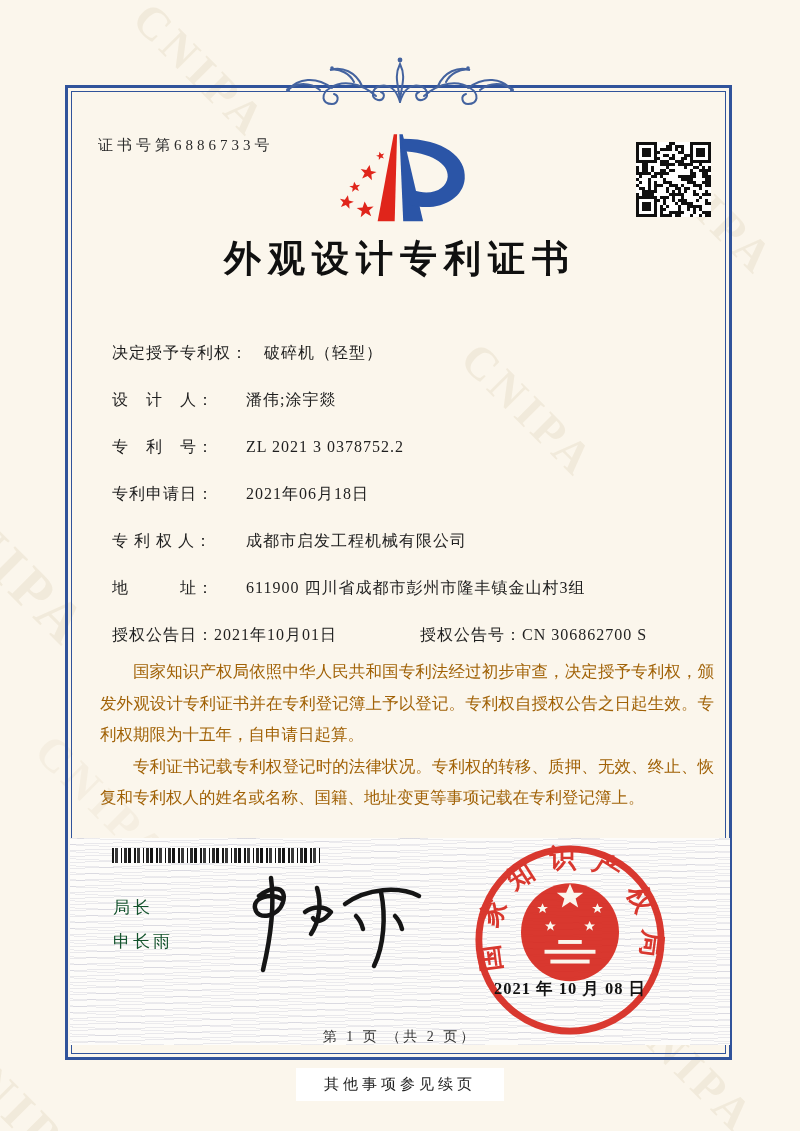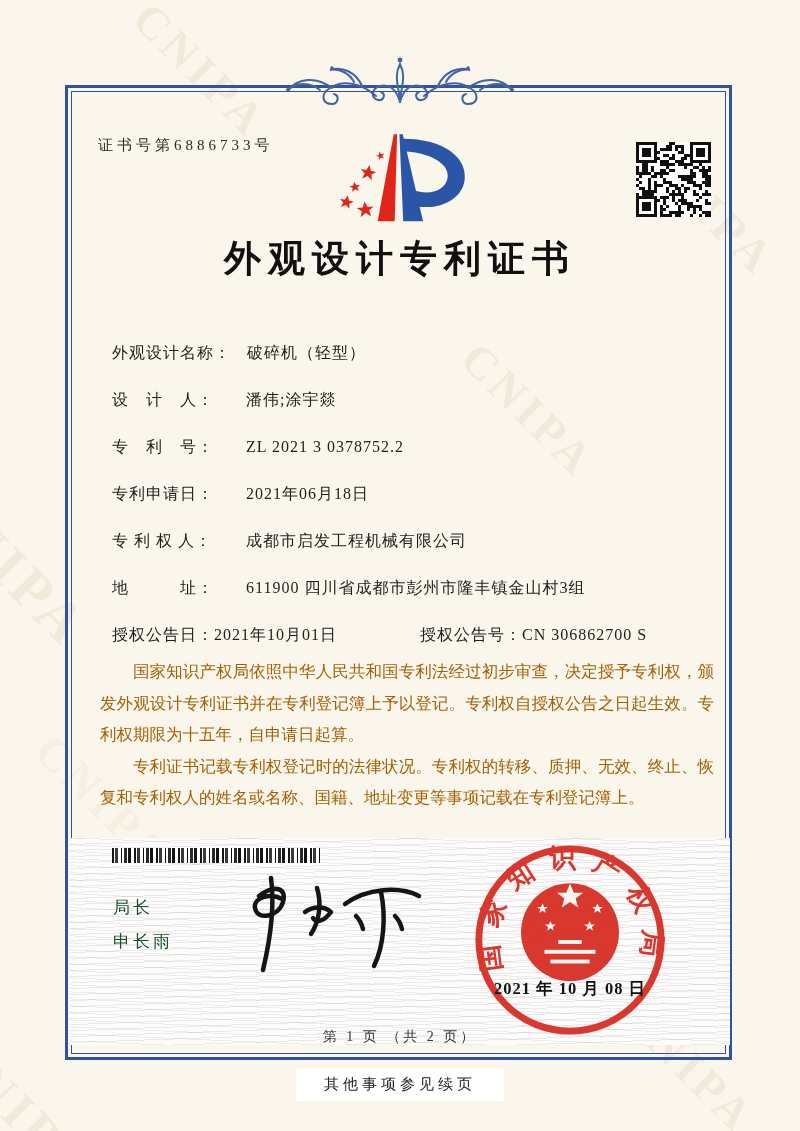--- a/index.html
+++ b/index.html
@@ -452,21 +452,21 @@
       <i style="left: 42px; top: 72px; width: 3px; height: 3px;"></i>
       <i style="left: 54px; top: 72px; width: 3px; height: 3px;"></i>
       <i style="left: 63px; top: 72px; width: 3px; height: 3px;"></i>
       <i style="left: 69px; top: 72px; width: 3px; height: 3px;"></i>
       <i style="left: 72px; top: 72px; width: 3px; height: 3px;"></i>
     </div>
 
   <div class="title">外观设计专利证书</div>
 
   <div class="row" style="top:343px;">
-    <span class="lbl">外观设计名称：</span><span class="val">破碎机（轻型）</span>
+    <span class="lbl">决定授予专利权：</span><span class="val">破碎机（轻型）</span>
   </div>
   <div class="row" style="top:390px;">
     <span class="lbl">设　计　人：</span><span class="val">潘伟;涂宇燚</span>
   </div>
   <div class="row" style="top:437px;">
     <span class="lbl">专　利　号：</span><span class="val">ZL 2021 3 0378752.2</span>
   </div>
   <div class="row" style="top:484px;">
     <span class="lbl">专利申请日：</span><span class="val">2021年06月18日</span>
   </div>

